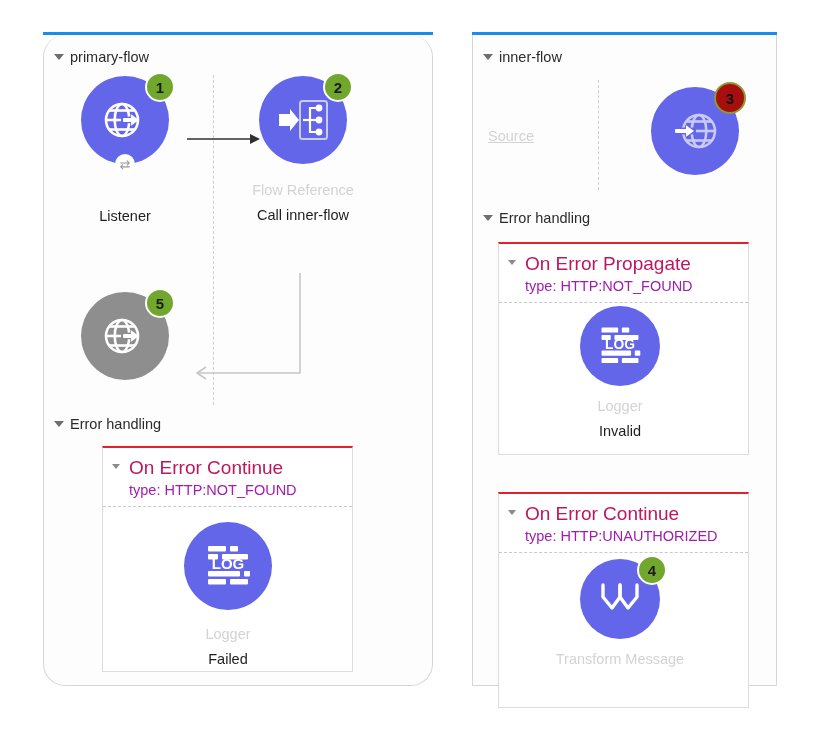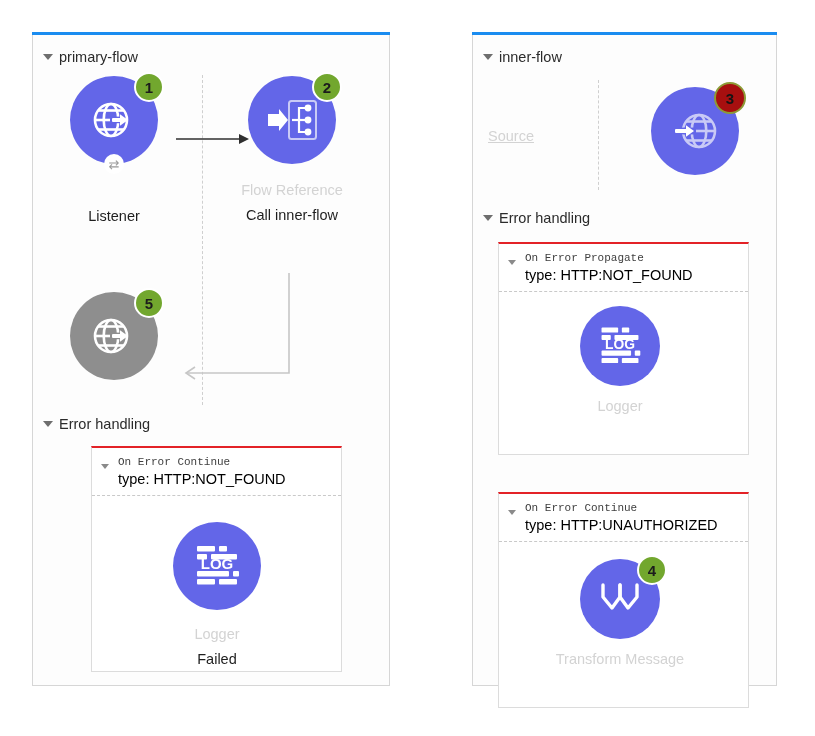--- a/index.html
+++ b/index.html
@@ -125,29 +125,29 @@
     line-height: 1.35;
   }
   .err-box-header .tri-small {
     position: absolute;
     left: 9px; top: 16px;
     width: 0; height: 0;
     border-left: 4.5px solid transparent;
     border-right: 4.5px solid transparent;
     border-top: 5.5px solid #8a8a8a;
   }
-  .err-line1 { font-size: 11px; color: #404040; white-space: nowrap; font-family: Liberation Mono, monospace; }
-  .err-line2 { font-size: 14.5px; color: #000000; white-space: nowrap; }
+  .err-line1 { font-size: 19px; color: #be185d; white-space: nowrap; }
+  .err-line2 { font-size: 14.5px; color: #a21caf; white-space: nowrap; }
 </style>
 </head>
 <body>
 
 <div id="canvas">
 
-  <div class="flow-panel" style="left:32px; top:35px; width:358px; height:651px;">
+  <div class="flow-panel" style="left:43px; top:35px; width:390px; height:651px;border-radius:22px;">
     <div class="panel-topbar"></div>
 
     <div class="flow-title" style="left:10px; top:14px;">
       <span class="tri"></span><span>primary-flow</span>
     </div>
 
     <div class="vdash" style="left:169px; top:40px; height:330px;"></div>
 
     <div class="node" style="left:37px; top:41px;">
       <div class="node-circle blue" style="width:88px; height:88px;">
@@ -318,20 +318,21 @@
               <rect x="22" y="14" width="26" height="5.5" rx="1"></rect>
               <rect x="8" y="31" width="32" height="5.5" rx="1"></rect>
               <rect x="44" y="31" width="6" height="5.5" rx="1"></rect>
               <rect x="8" y="39" width="18" height="5.5" rx="1"></rect>
               <rect x="30" y="39" width="18" height="5.5" rx="1"></rect>
             </g>
             <text x="28" y="29" text-anchor="middle" font-family="Liberation Sans, sans-serif" font-size="15" font-weight="700" fill="#ffffff">LOG</text>
           </svg>
         </div>
         <div class="node-label label-dim" style="left:-70px; top:92px;"><span>Logger</span></div>
+        <div class="node-label label-dark" style="left:-70px; top:117px;"><span>Invalid</span></div>
       </div>
     </div>
 
     <div class="err-box" style="left:25px; top:457px; width:251px; height:216px;">
       <div class="err-box-header">
         <span class="tri-small"></span>
         <div class="err-line1">On Error Continue</div>
         <div class="err-line2">type: HTTP:UNAUTHORIZED</div>
       </div>
 

